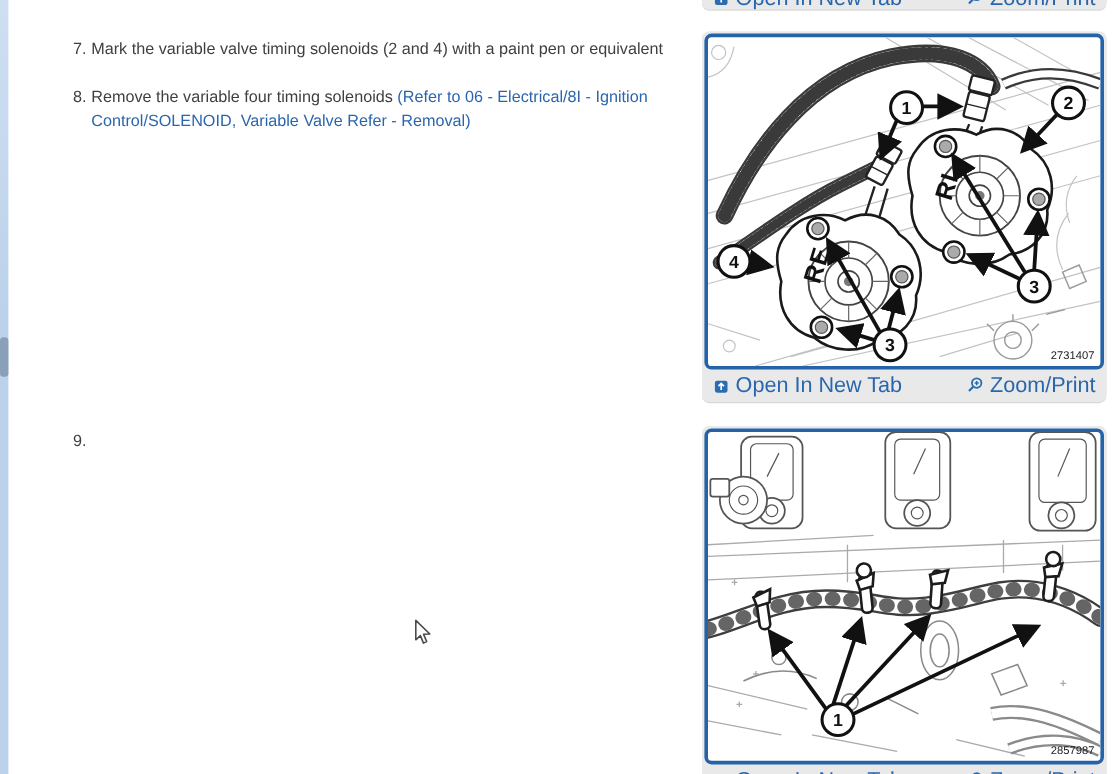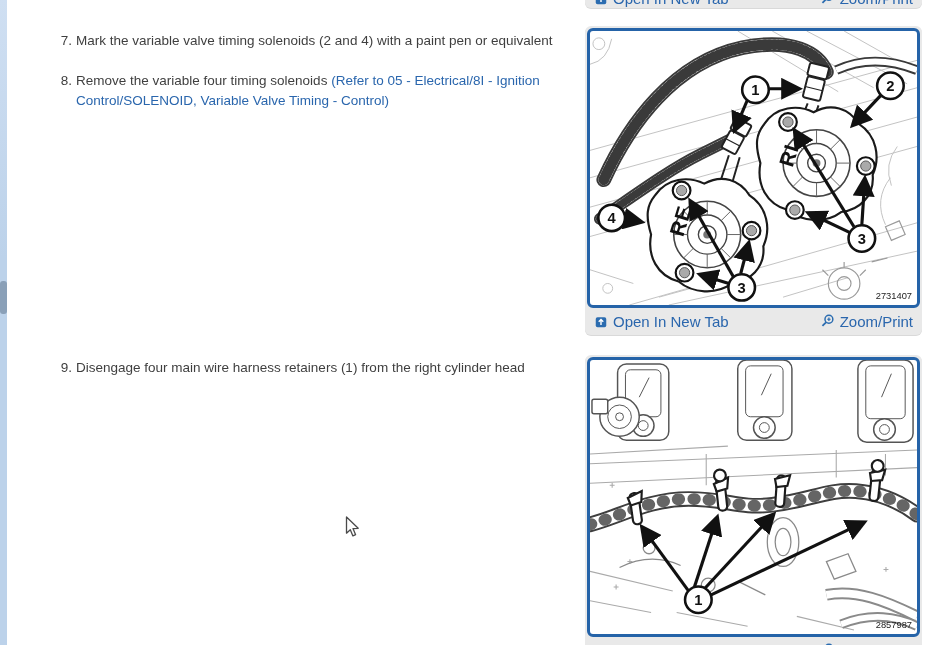--- a/index.html
+++ b/index.html
@@ -15,21 +15,21 @@
   .step .num{width:16px;text-align:right;margin-right:4px;flex:none;}
   .step .lines{display:flex;flex-direction:column;}
   .reflink{color:#2a66ad;text-decoration:none;cursor:pointer;}
   
   .card{position:absolute;left:585px;width:337px;background:#e9e9e9;border-radius:6px;
         padding:2px 2px 0 2px;box-sizing:border-box;box-shadow:0 1px 0 rgba(0,0,0,.15);}
   .img-frame{background:#fff;border:3px solid #2563a8;border-radius:6px;height:274px;
              overflow:hidden;position:relative;}
   .img-frame svg{display:block;}
   .card-footer{display:flex;justify-content:space-between;align-items:center;height:27px;padding:0 7px;}
-  .flink{display:flex;align-items:center;gap:5px;color:#2a66ad;font-size:15px;text-decoration:none;cursor:pointer;}
+  .flink{display:flex;align-items:center;gap:5px;color:#2a66ad;font-size:18px;text-decoration:none;cursor:pointer;}
   .flink svg{flex:none;}
   .card-top{top:-18px;height:26px;overflow:hidden;display:flex;flex-direction:column;
             justify-content:flex-end;padding:0 2px;}
   .card-top .card-footer{margin-bottom:-4px;}
   .card-1{top:26px;}
   .card-2{top:355px;}
   
   .cursor{position:absolute;left:345px;top:516px;}
 </style>
 </head>
@@ -44,29 +44,28 @@
   <div class="step" style="top:31px;">
     <span class="num">7.</span>
     <span class="lines">
       <span>Mark the variable valve timing solenoids (2 and 4) with a paint pen or equivalent</span>
     </span>
   </div>
 
   <div class="step" style="top:71px;">
     <span class="num">8.</span>
     <span class="lines">
-      <span><span>Remove the variable four timing solenoids </span><a class="reflink">(Refer to 05 - Electrical/8I - Ignition</a></span>
-      <span><a class="reflink">Control/SOLENOID, Variable Valve Timing - Control)</a></span>
+      <span><span>Remove the variable four timing solenoids </span><a class="reflink">(Refer to 06 - Electrical/8I - Ignition</a></span>
+      <span><a class="reflink">Control/SOLENOID, Variable Valve Refer - Removal)</a></span>
     </span>
   </div>
 
   <div class="step" style="top:358px;">
     <span class="num">9.</span>
     <span class="lines">
-      <span>Disengage four main wire harness retainers (1) from the right cylinder head</span>
     </span>
   </div>
 
   <div class="card card-top">
     <div class="card-footer">
       <a class="flink">
         <svg width="14" height="14" viewBox="0 0 16 16">
           <rect x="2" y="2.5" width="12" height="11.5" rx="2" fill="#2b6cb0"></rect>
           <path d="M8 11.5 V5.8 M5.4 7.8 L8 5.2 L10.6 7.8" stroke="#fff" stroke-width="1.6" fill="none"></path>
         </svg>

